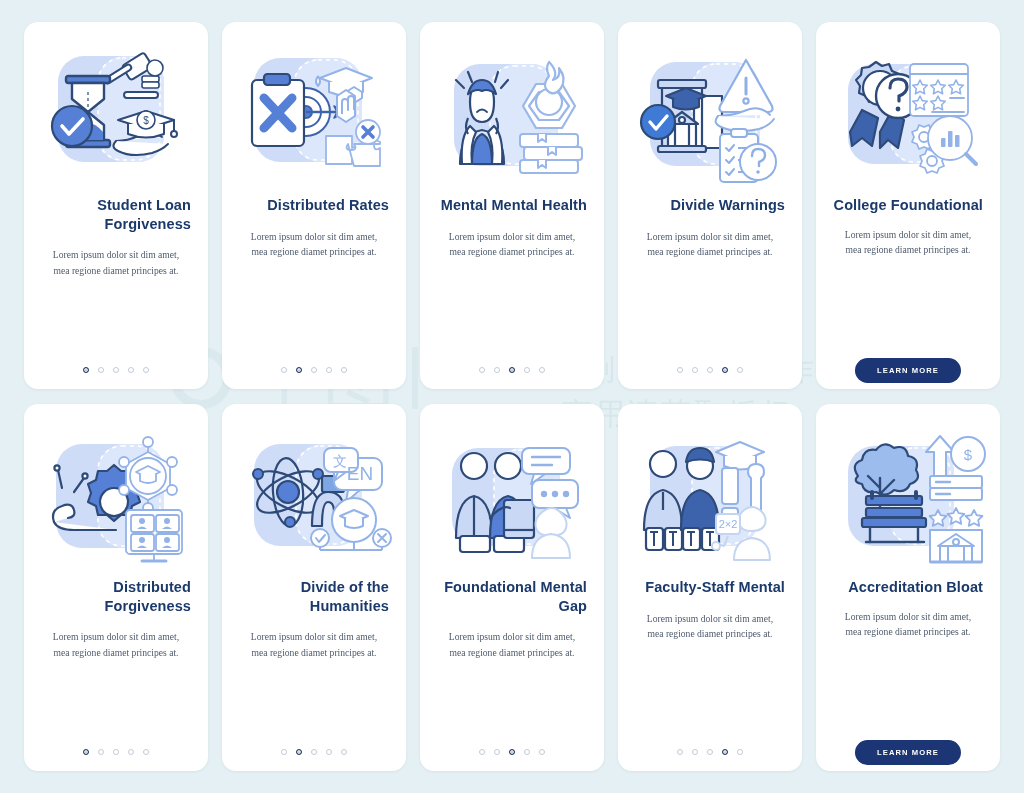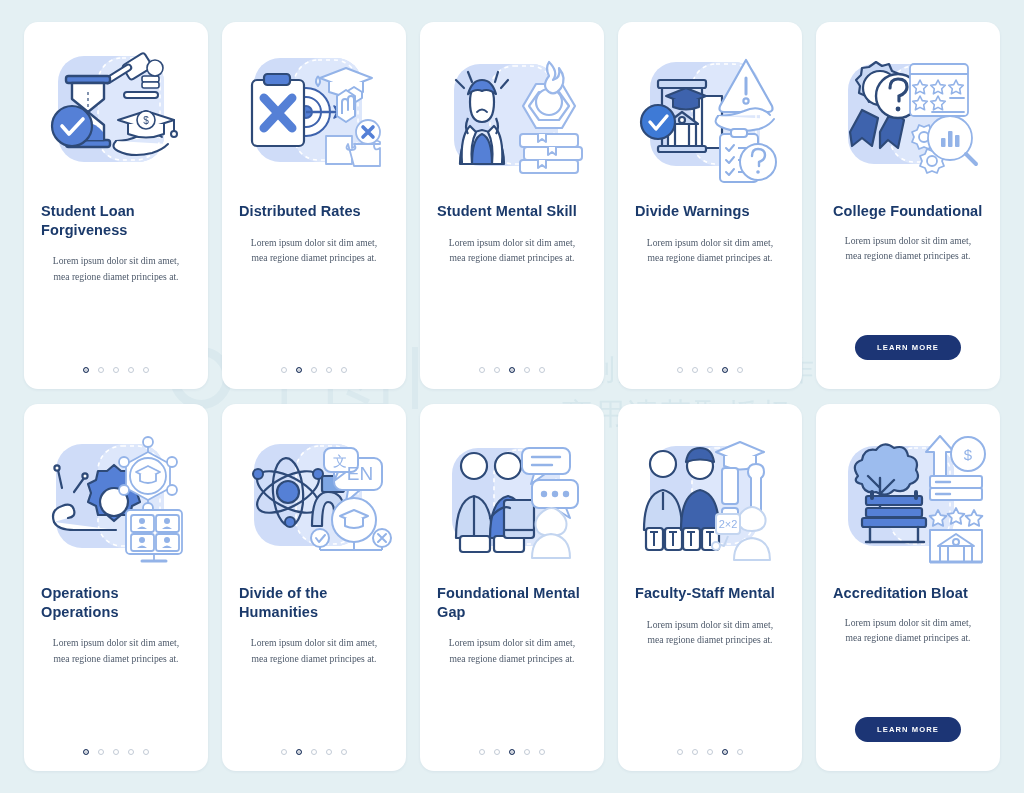--- a/index.html
+++ b/index.html
@@ -94,23 +94,23 @@
   .illus {
     width: 160px;
     height: 160px;
     margin-top: 14px;
     flex: none;
     position: relative;
   }
   .illus svg { display: block; width: 160px; height: 160px; }
 
   .card-title {
-    margin-top: 6px;
+    margin-top: 0;
     width: 150px;
-    text-align: left;
+    text-align: right;
     color: #1b3a6b;
     font-size: 14.5px;
     font-weight: bold;
     line-height: 1.28;
     letter-spacing: .1px;
   }
   .card-body {
     margin-top: 14px;
     width: 144px;
     text-align: center;
@@ -136,21 +136,21 @@
     background: transparent;
   }
   .dot.active {
     border-color: #2a3f66;
     background: #2a3f66;
     box-shadow: inset 0 0 0 1.4px #ffffff;
   }
 
   .cta {
     position: absolute;
-    bottom: 29px;
+    bottom: 6px;
     left: 50%;
     transform: translateX(-50%);
     background: #1c3575;
     color: #ffffff;
     font-size: 7.6px;
     font-weight: bold;
     letter-spacing: 1.1px;
     padding: 8px 22px;
     border-radius: 20px;
     border: none;
@@ -317,21 +317,21 @@
           <g stroke="#9ab7e9" stroke-width="2" fill="#ffffff" stroke-linejoin="round">
             <rect x="88" y="98" width="58" height="13" rx="3"></rect>
             <rect x="92" y="111" width="58" height="13" rx="3"></rect>
             <rect x="88" y="124" width="58" height="13" rx="3"></rect>
             <path d="M106 98 l0 8 l4 -3 l4 3 l0 -8"></path>
             <path d="M116 111 l0 8 l4 -3 l4 3 l0 -8"></path>
             <path d="M106 124 l0 8 l4 -3 l4 3 l0 -8"></path>
           </g>
         </svg>
       </div>
-      <div class="card-title">Student Mental Skill</div>
+      <div class="card-title">Mental Mental Health</div>
       <div class="card-body">Lorem ipsum dolor sit dim amet, mea regione diamet principes at.</div>
       <div class="dots">
         <span class="dot"></span>
         <span class="dot"></span>
         <span class="dot active"></span>
         <span class="dot"></span>
         <span class="dot"></span>
       </div>
     </div>
 
@@ -506,21 +506,21 @@
               <path d="M101 111 q5 -5 10 0 Z"></path>
             <circle cx="131" cy="103" r="3"></circle>
               <path d="M126 111 q5 -5 10 0 Z"></path>
             <circle cx="106" cy="122" r="3"></circle>
               <path d="M101 130 q5 -5 10 0 Z"></path>
             <circle cx="131" cy="122" r="3"></circle>
               <path d="M126 130 q5 -5 10 0 Z"></path>
           </g>
         </svg>
       </div>
-      <div class="card-title">Operations Operations</div>
+      <div class="card-title">Distributed Forgiveness</div>
       <div class="card-body">Lorem ipsum dolor sit dim amet, mea regione diamet principes at.</div>
       <div class="dots">
         <span class="dot active"></span>
         <span class="dot"></span>
         <span class="dot"></span>
         <span class="dot"></span>
         <span class="dot"></span>
       </div>
     </div>
 

